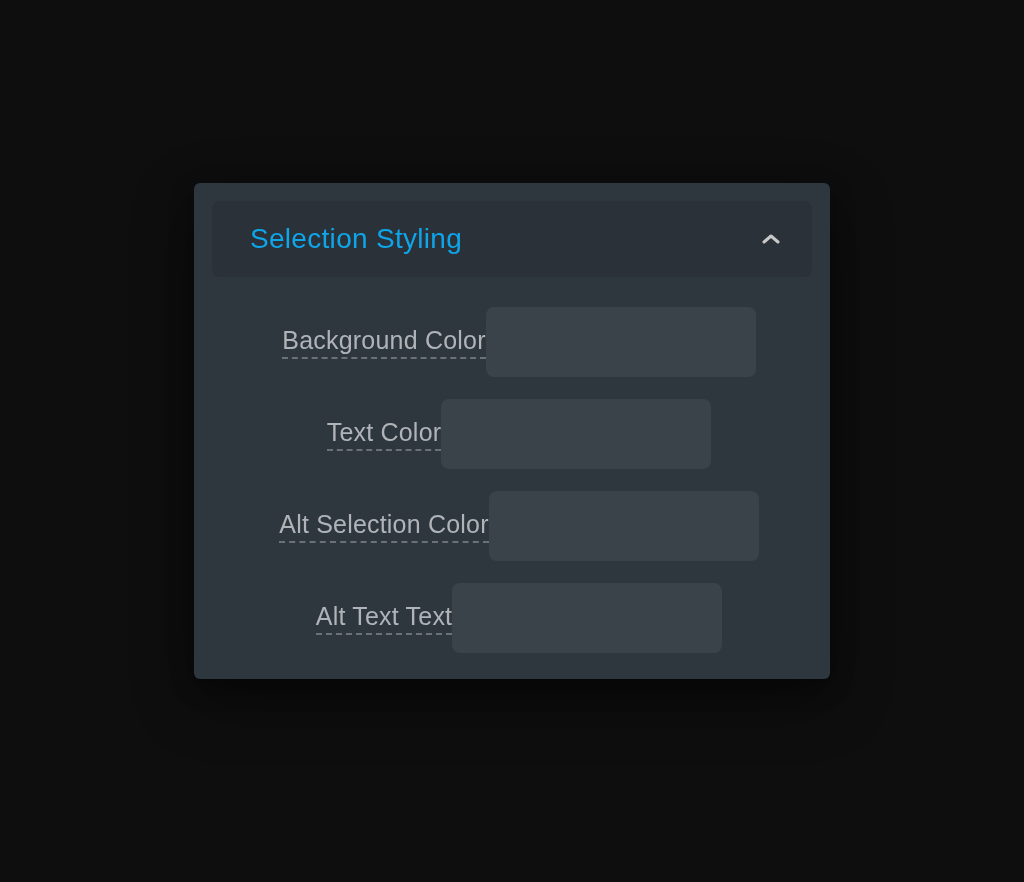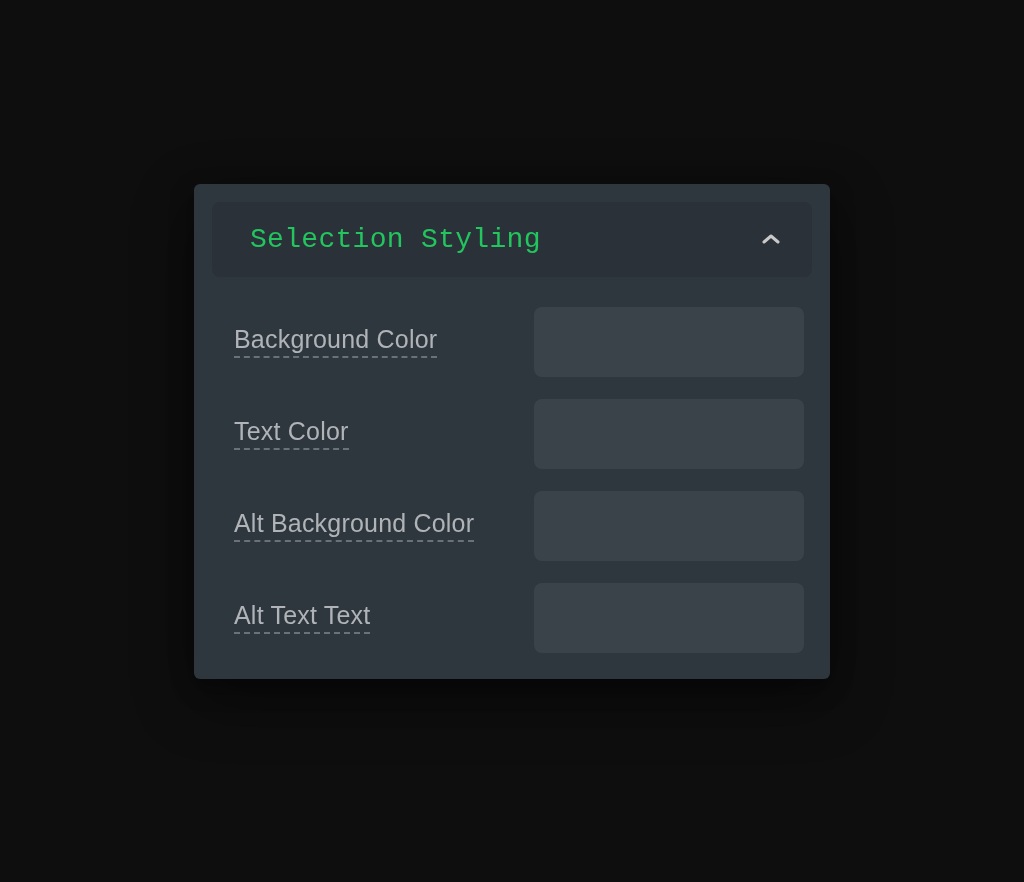--- a/index.html
+++ b/index.html
@@ -29,44 +29,43 @@
     .header {
       background: #2a3138;
       border-radius: 8px;
       padding: 22px 28px 22px 38px;
       display: flex;
       align-items: center;
       justify-content: space-between;
       cursor: pointer;
     }
     .header-title {
-      color: #22c55e;
+      color: #0ea5e9;
       font-size: 28px;
       font-weight: 500;
       letter-spacing: 0.3px;
-      font-family: Liberation Mono, monospace;
     }
     .chevron {
       display: flex;
       align-items: center;
       justify-content: center;
       color: #c9c9c9;
       margin-right: 4px;
     }
     .chevron svg {
       width: 18px;
       height: 12px;
     }
     .fields {
       padding: 8px 8px 0 8px;
     }
     .field-row {
       display: flex;
       align-items: center;
-      justify-content: space-between;
+      justify-content: center;
       margin-top: 22px;
     }
     .field-label {
       color: #b0b4b8;
       font-size: 25px;
       font-weight: 400;
       border-bottom: 2px dashed #6a7178;
       padding-bottom: 2px;
       letter-spacing: 0.2px;
       margin-left: 14px;
@@ -102,21 +101,21 @@
       <span class="field-label">Background Color</span>
       <input class="field-input" type="text" value="" style="">
     </div>
 
     <div class="field-row">
       <span class="field-label">Text Color</span>
       <input class="field-input" type="text" value="" style="">
     </div>
 
     <div class="field-row">
-      <span class="field-label">Alt Background Color</span>
+      <span class="field-label">Alt Selection Color</span>
       <input class="field-input" type="text" value="" style="">
     </div>
 
     <div class="field-row">
       <span class="field-label">Alt Text Text</span>
       <input class="field-input" type="text" value="" style="">
     </div>
 
   </div>
 </div>

